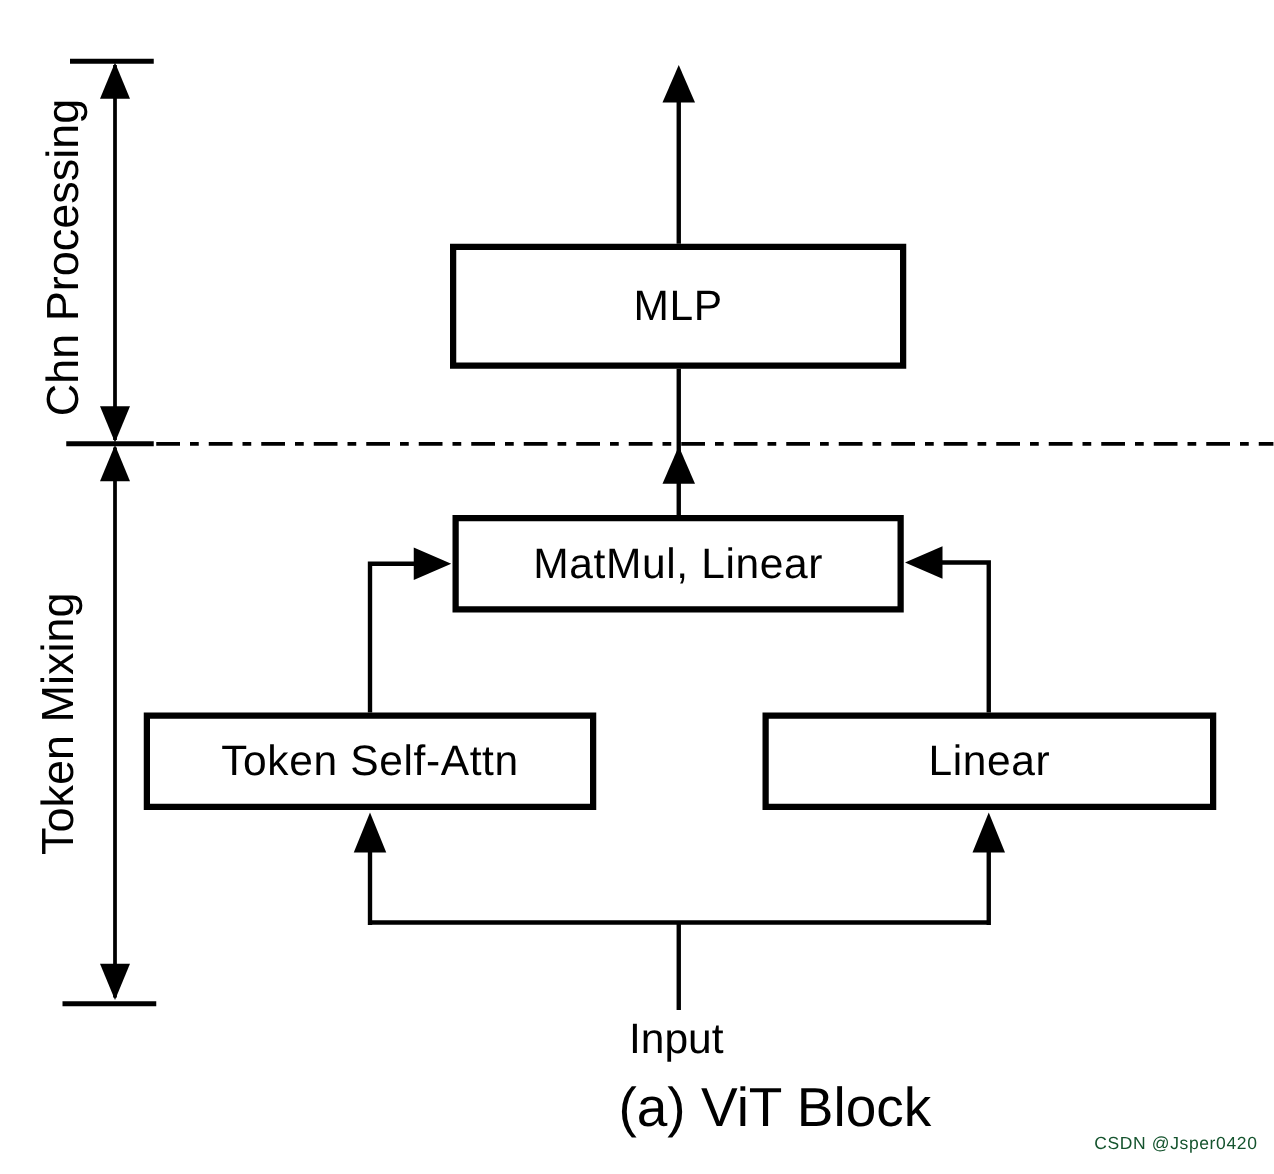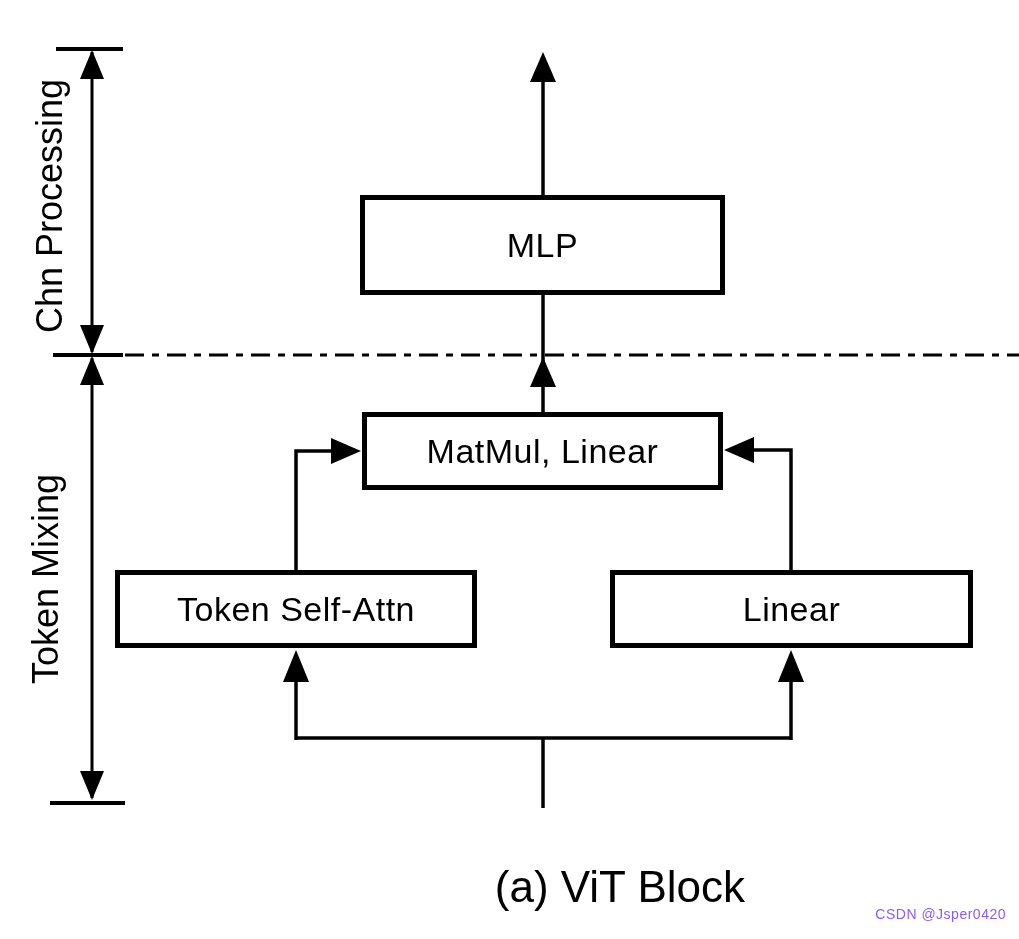--- a/index.html
+++ b/index.html
@@ -71,21 +71,21 @@
     text-align: right;
     font-size: 44px;
     z-index: 2;
     white-space: nowrap;
   }
   .watermark {
     position: absolute;
     right: 13px; top: 906px;
     font-size: 14px;
     letter-spacing: 0.5px;
-    color: #8b5cf6;
+    color: #14532d;
     z-index: 2;
   }
 </style>
 </head>
 <body>
 
 <div class="canvas">
 
   <svg class="wires" width="1019" height="939" viewBox="0 0 1019 939" fill="#000000" stroke="#000000">
 
@@ -148,16 +148,17 @@
   <div class="node box-matmul">
     <span>MatMul, Linear</span>
   </div>
   <div class="node box-token">
     <span>Token Self-Attn</span>
   </div>
   <div class="node box-linear">
     <span>Linear</span>
   </div>
 
+  <div class="input-label">Input</div>
   <div class="caption">(a) ViT Block</div>
   <div class="watermark">CSDN @Jsper0420</div>
 
 </div>
 
 </body></html>

